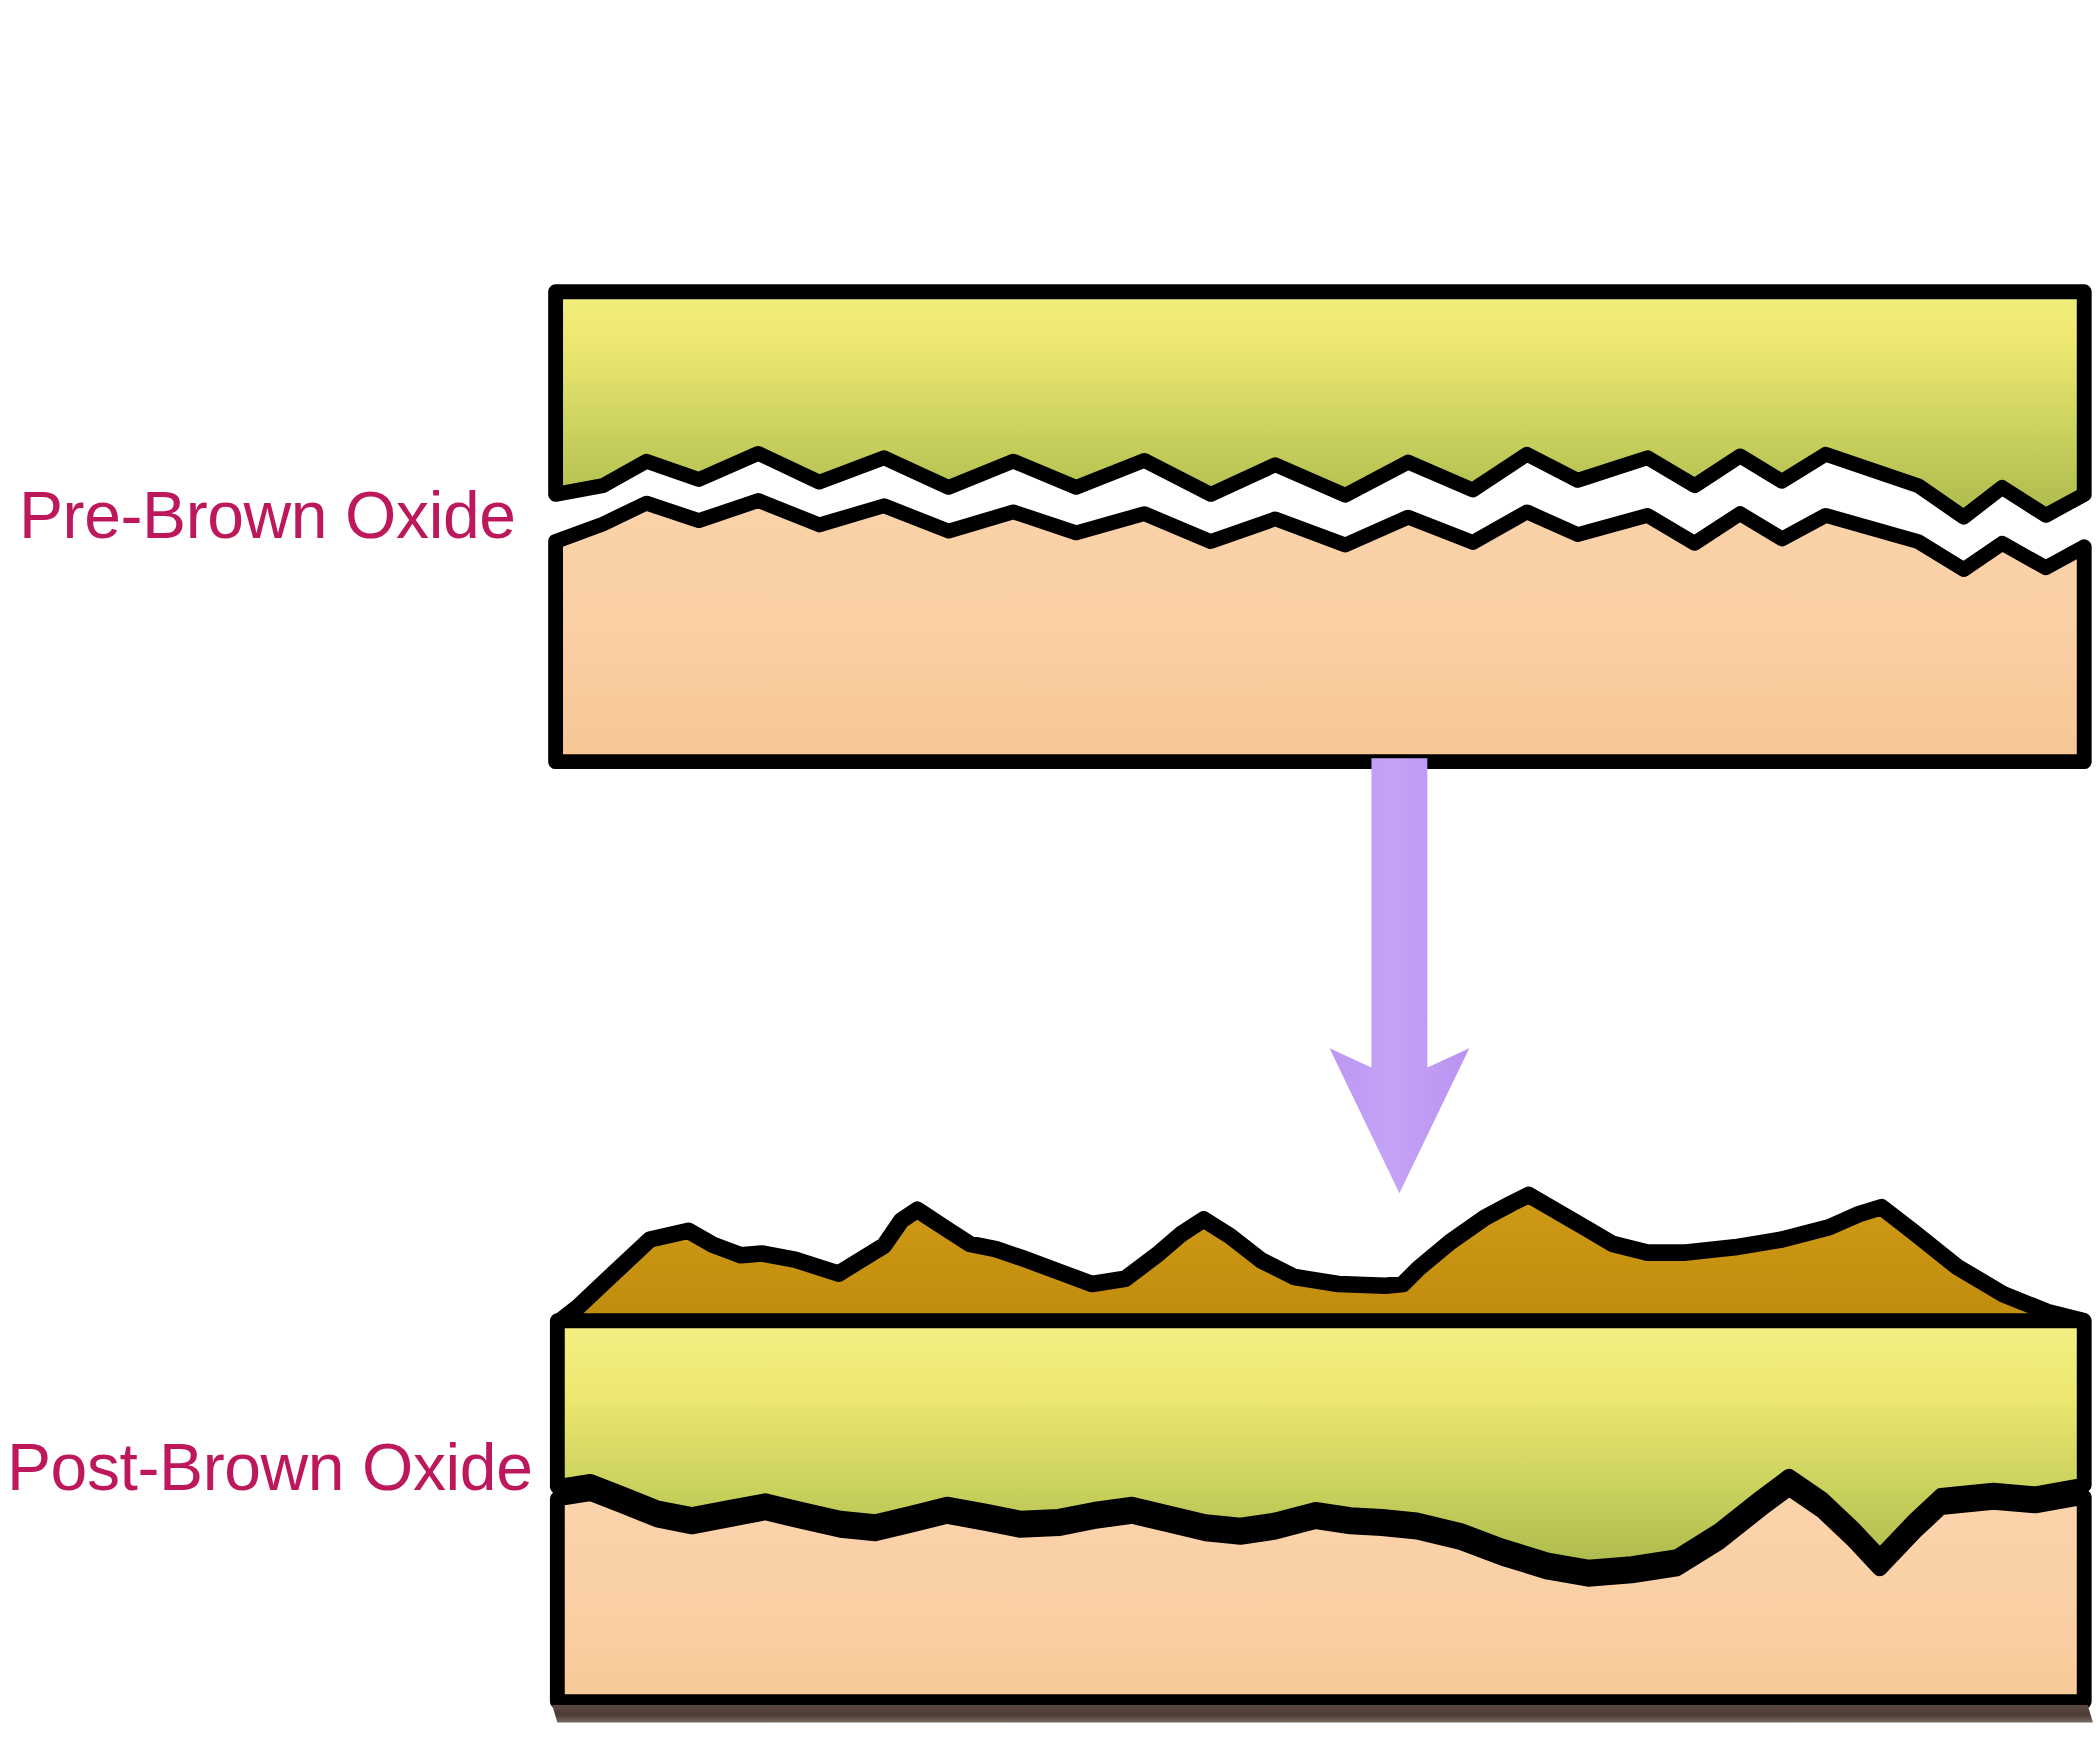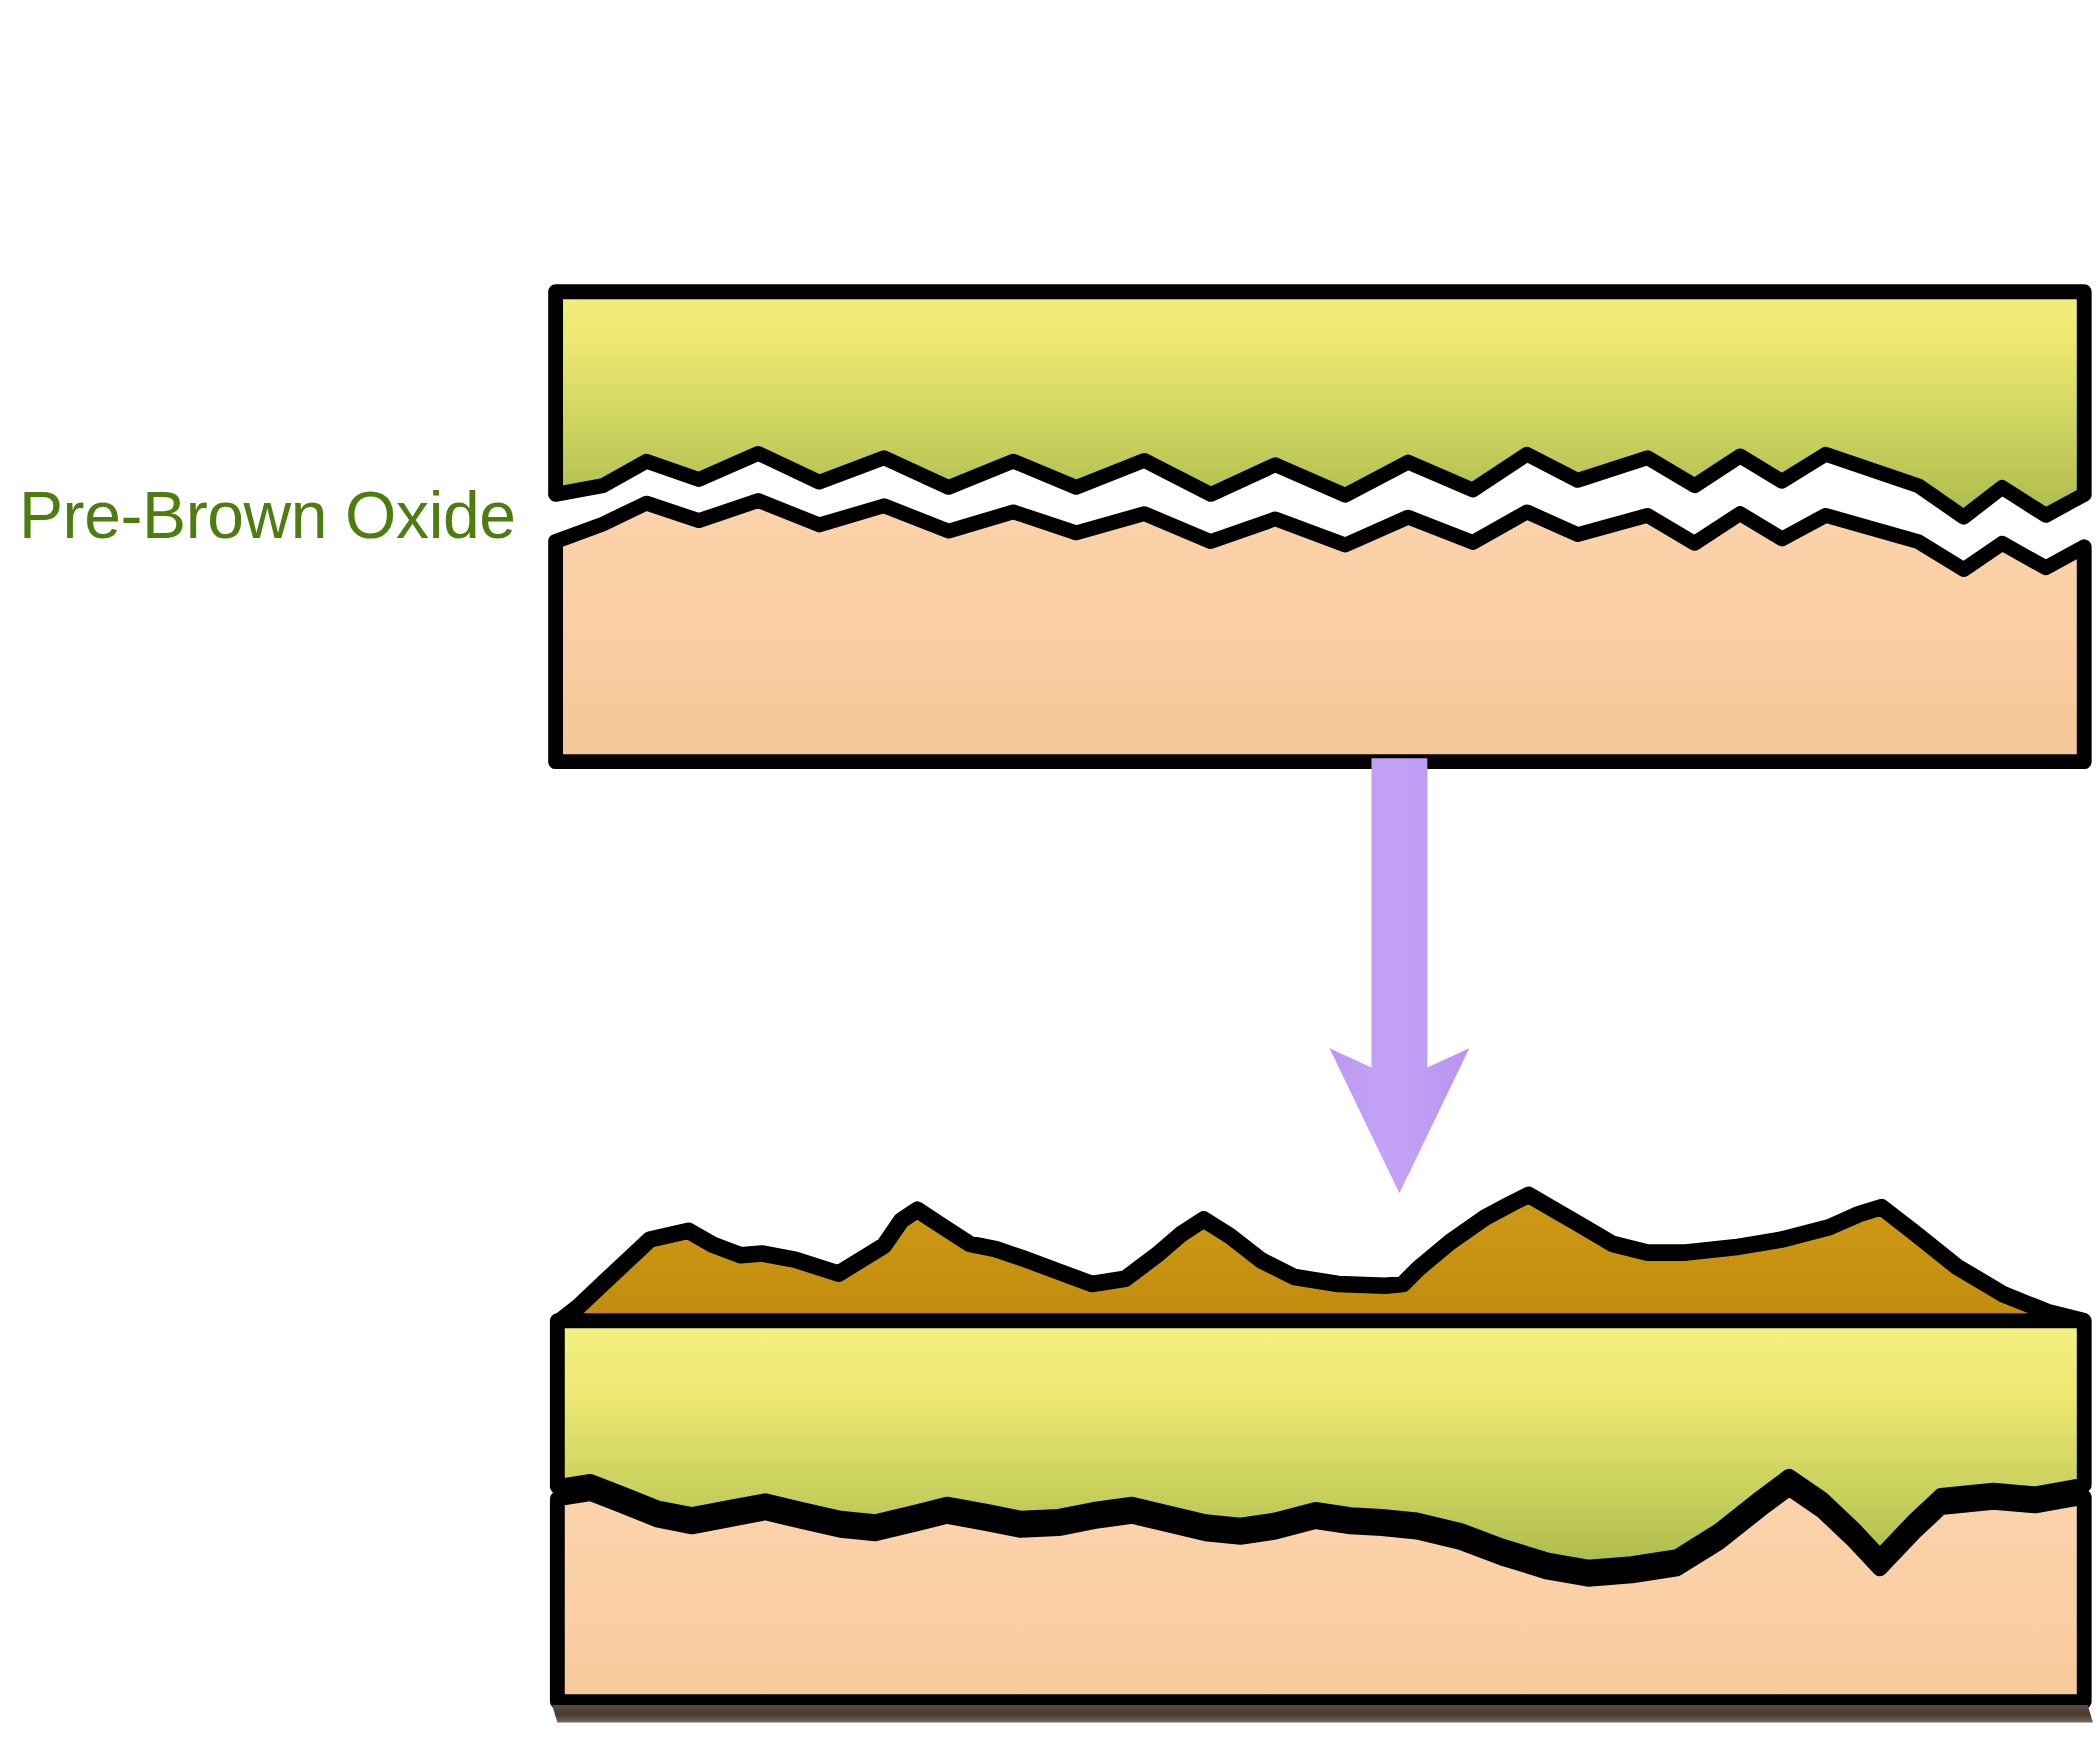--- a/index.html
+++ b/index.html
@@ -17,21 +17,21 @@
   #stage {
     position: relative;
     width: 2100px;
     height: 1747px;
     background: #ffffff;
   }
   .label {
     position: absolute;
     font-family: "Liberation Sans", sans-serif;
     font-weight: 400;
-    color: #4d7c0f;
+    color: #be185d;
     white-space: nowrap;
     letter-spacing: -0.4px;
     font-size: 66px;
     line-height: 1;
     text-align: center;
   }
   #label-pre {
     left: 19px;
     top: 482px;
   }
@@ -326,15 +326,16 @@
                L 638 1948
                Z" fill="url(#gradPeach2)" stroke="#000000" stroke-width="17" stroke-linejoin="round"></path>
 
       <path d="M 632 1952 L 2390 1952 L 2396 1972 L 638 1972 Z" fill="url(#gradBase)"></path>
     </g>
 
   </svg>
 
   <div class="label" id="label-pre">Pre-Brown Oxide</div>
 
+  <div class="label" id="label-post">Post-Brown Oxide</div>
 
 </div>
 
 
 </body></html>

